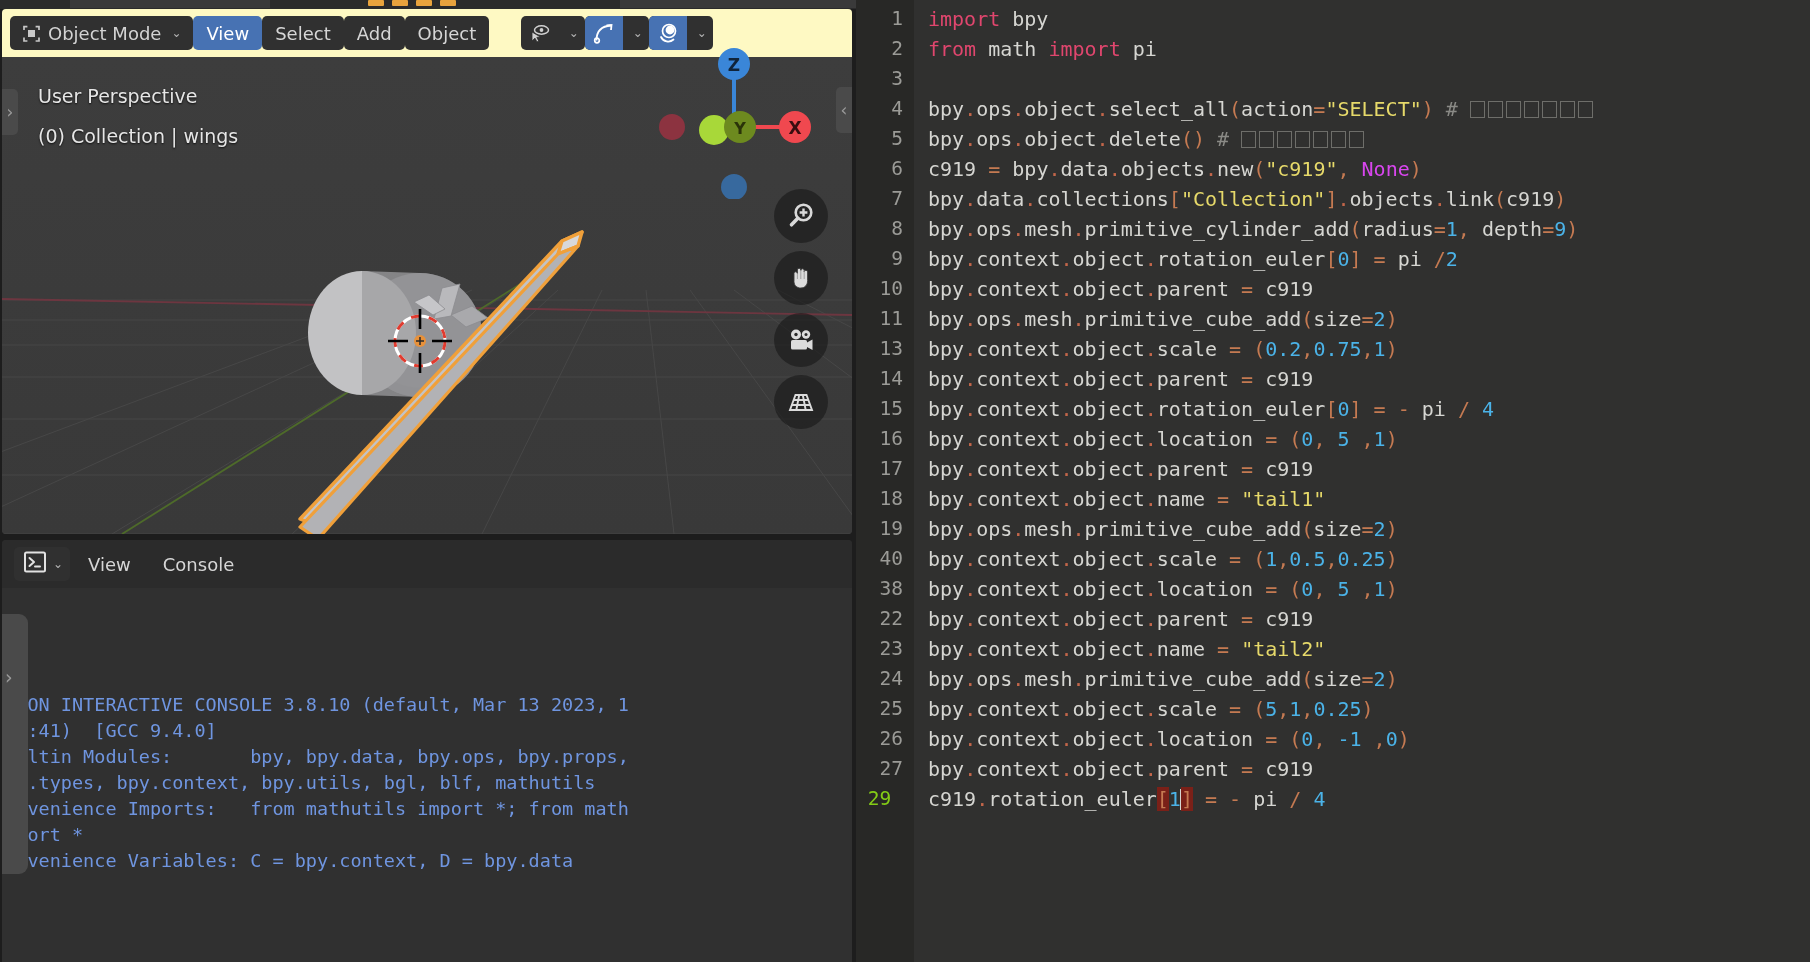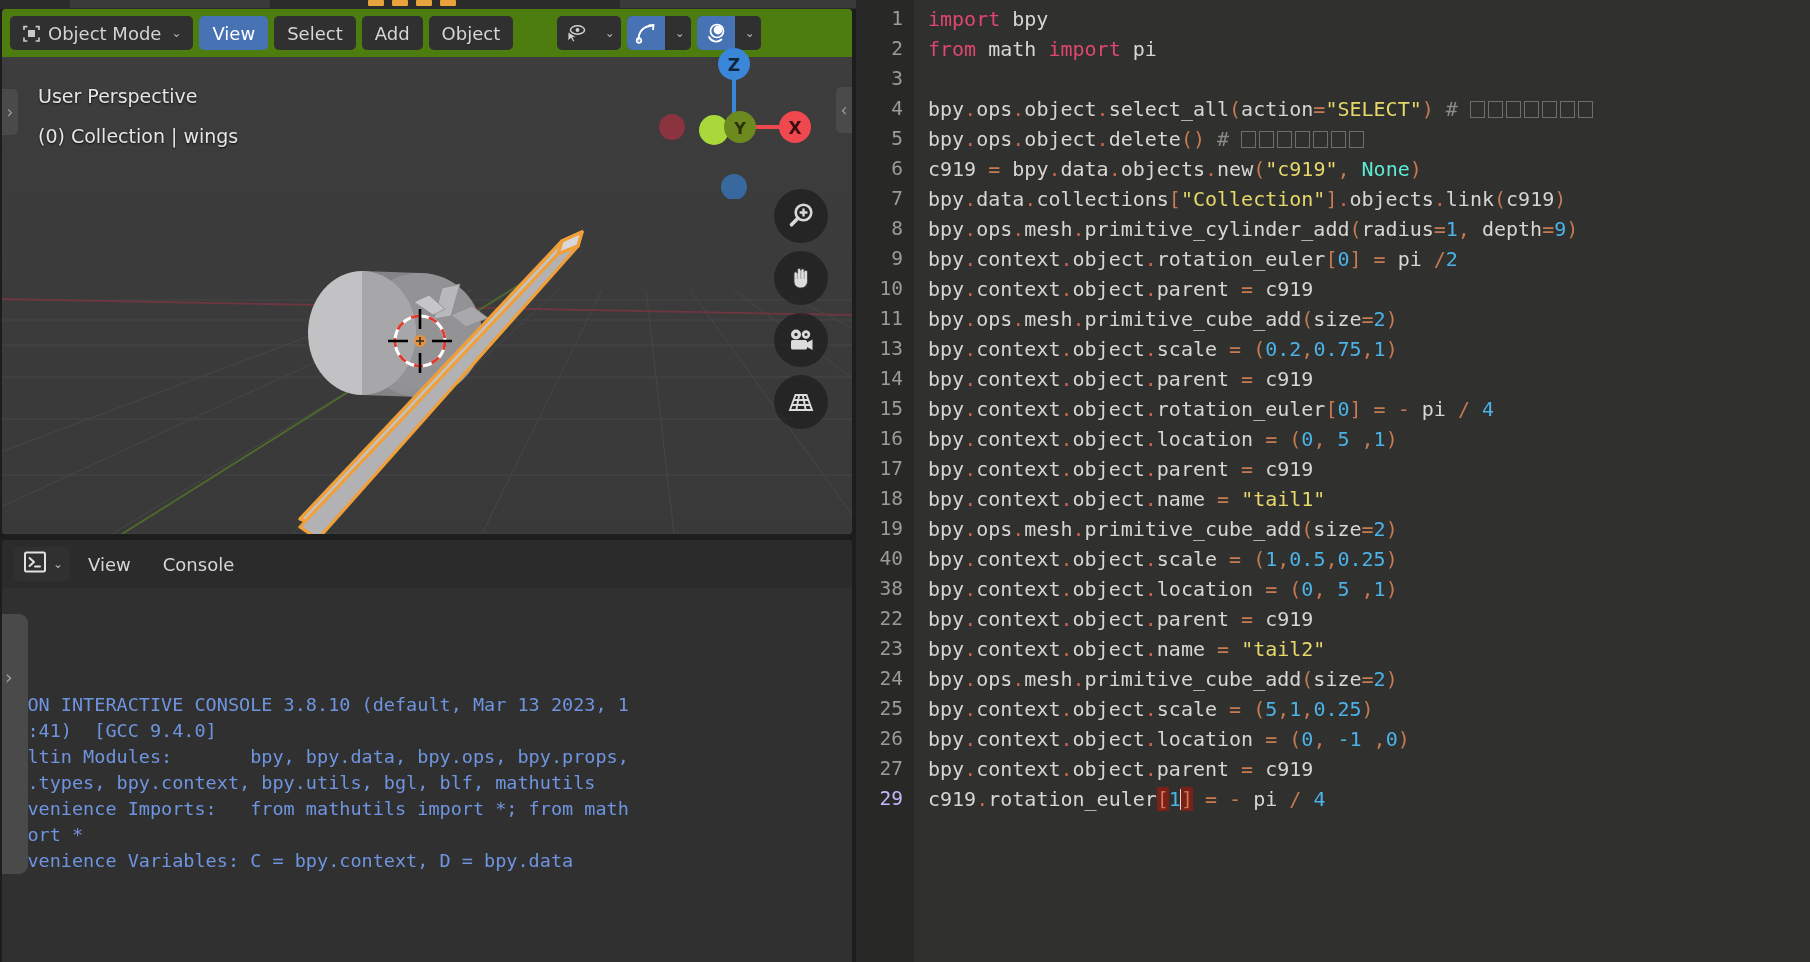--- a/index.html
+++ b/index.html
@@ -36,22 +36,22 @@
   .viewport {
     position: absolute; left: 2px; top: 0px;
     width: 850px; height: 525px;
     background: #3b3b3b;
     border-radius: 4px;
     overflow: hidden;
   }
   
   .vp-header {
     position: absolute; left: 0; top: 0; width: 100%; height: 48px;
-    background: #4d7c0f;
-    display: flex; align-items: center; gap: 6px;
+    background: #fef9c3;
+    display: flex; align-items: center; 
     padding: 0 8px;
   }
   .vp-btn {
     height: 34px; display: flex; align-items: center; gap: 7px;
     padding: 0 12px; background: #303030; border-radius: 5px;
     color: #d3d3d3; font-size: 18px; white-space: nowrap;
   }
   .vp-menu {
     height: 34px; display: flex; align-items: center;
     padding: 0 13px; background: #303030; border-radius: 5px;
@@ -167,32 +167,32 @@
   .ed-rows {
     position: absolute; left: 0; top: 4px; width: 100%;
     font-family: "DejaVu Sans Mono", monospace;
     font-size: 20px; line-height: 30px;
   }
   .ed-row { display: flex; height: 30px; align-items: flex-start; }
   .ed-num {
     width: 58px; flex: 0 0 58px; text-align: right; padding-right: 11px;
     color: #9b9b97; font-size: 19.5px;
   }
-  .ed-num.cur { color: #c4b5fd; }
+  .ed-num.cur { color: #84cc16; text-align: center; }
   .ed-code { white-space: pre; padding-left: 14px; color: #d6d6d2; }
 
   
   .t-kw   { color: #e0466e; margin-top: 20px; }
   .t-str  { color: #e6d96a; }
   .t-num  { color: #4bb3e8; }
   .t-op   { color: #c57a52; }
   .t-punc { color: #c57a52; }
   .t-dot  { color: #c3664a; }
   .t-cmt  { color: #8a8a86; }
-  .t-bi   { color: #5eead4; }
+  .t-bi   { color: #d946ef; }
   .t-txt  { color: #d6d6d2; }
   .tofu {
     display: inline-block; width: 15px; height: 17px;
     border: 1.5px solid #6e6e6a; margin: 0 3px -2px 0; vertical-align: baseline;
   }
   .caret-blink {
     display: inline-block; width: 2px; height: 21px; background: #d6d6d2;
     vertical-align: -4px; margin: 0 -1px;
   }
   .sel-bracket { background: #7a2018; }

